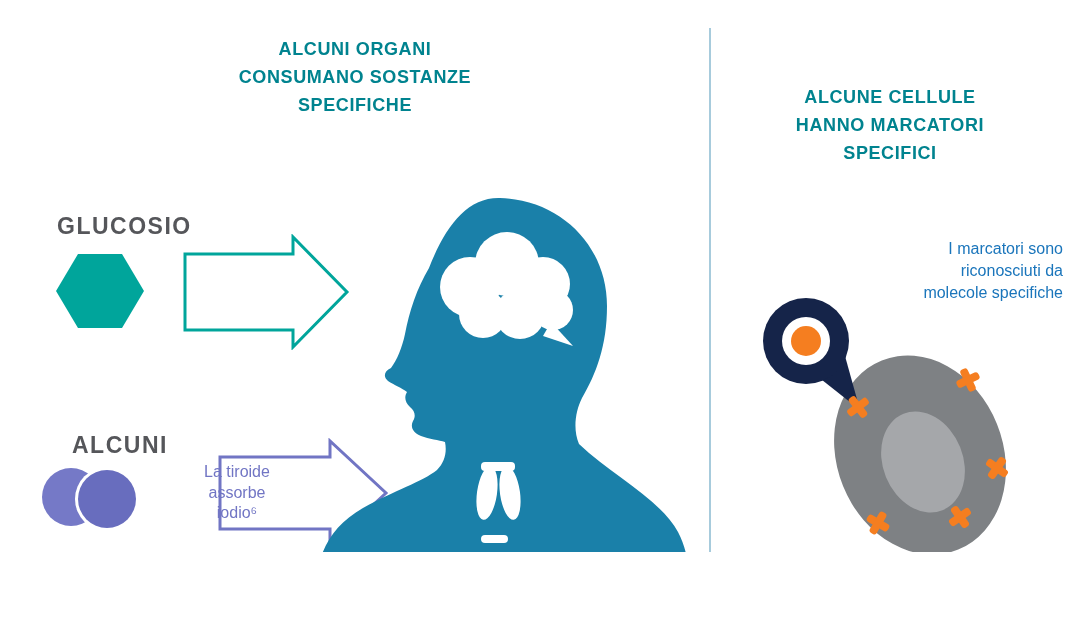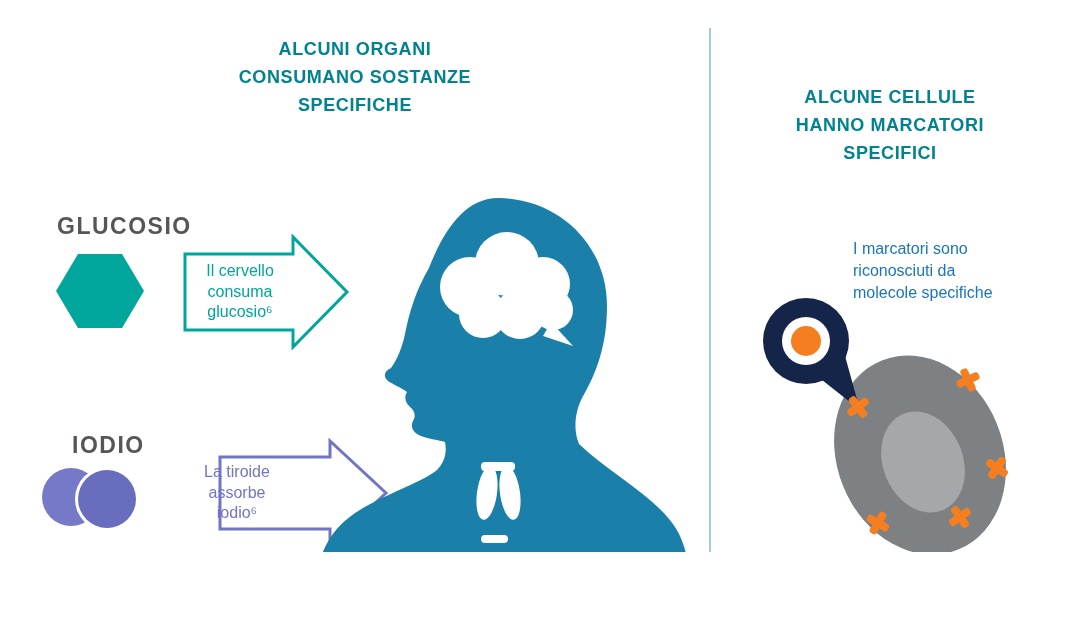--- a/index.html
+++ b/index.html
@@ -67,21 +67,21 @@
 
   
   .divider{
     position:absolute;left:709px;top:28px;
     width:2px;height:560px;background:#a7cbdc;
   }
 
   
   .cell-caption{
     position:absolute;left:853px;top:238px;width:210px;
-    font-size:16px;line-height:1.38;color:#1a75bb;
+    font-size:16px;line-height:1.38;color:#1a75bb;text-align:right;
   }
 
   
   .cell-figure{position:absolute;left:755px;top:290px;}
 </style>
 </head>
 <body>
 
 <div class="canvas">
 
@@ -91,26 +91,23 @@
 SPECIFICHE</h2>
 
     <div class="substance-label glucose-label">GLUCOSIO</div>
 
     <div class="hexagon"></div>
 
     <div class="arrow arrow-glucose">
       <svg width="168" height="116" viewBox="0 0 168 116">
         <polygon points="2,20 110,20 110,3 164,58 110,113 110,96 2,96" fill="#ffffff" stroke="#00a59b" stroke-width="3"></polygon>
       </svg>
-      <div class="arrow-text multiline">Il cervello
-consuma
-glucosio⁶</div>
     </div>
 
-    <div class="substance-label iodine-label">IODIO</div>
+    <div class="substance-label iodine-label">ALCUNI</div>
 
     <div class="iodine-circles">
       <span class="circle c1"></span>
       <span class="circle c2"></span>
     </div>
 
     <div class="arrow arrow-iodine">
       <svg width="172" height="110" viewBox="0 0 172 110">
         <polygon points="2,19 112,19 112,3 168,55 112,107 112,91 2,91" fill="#ffffff" stroke="#7175c4" stroke-width="3"></polygon>
       </svg>

